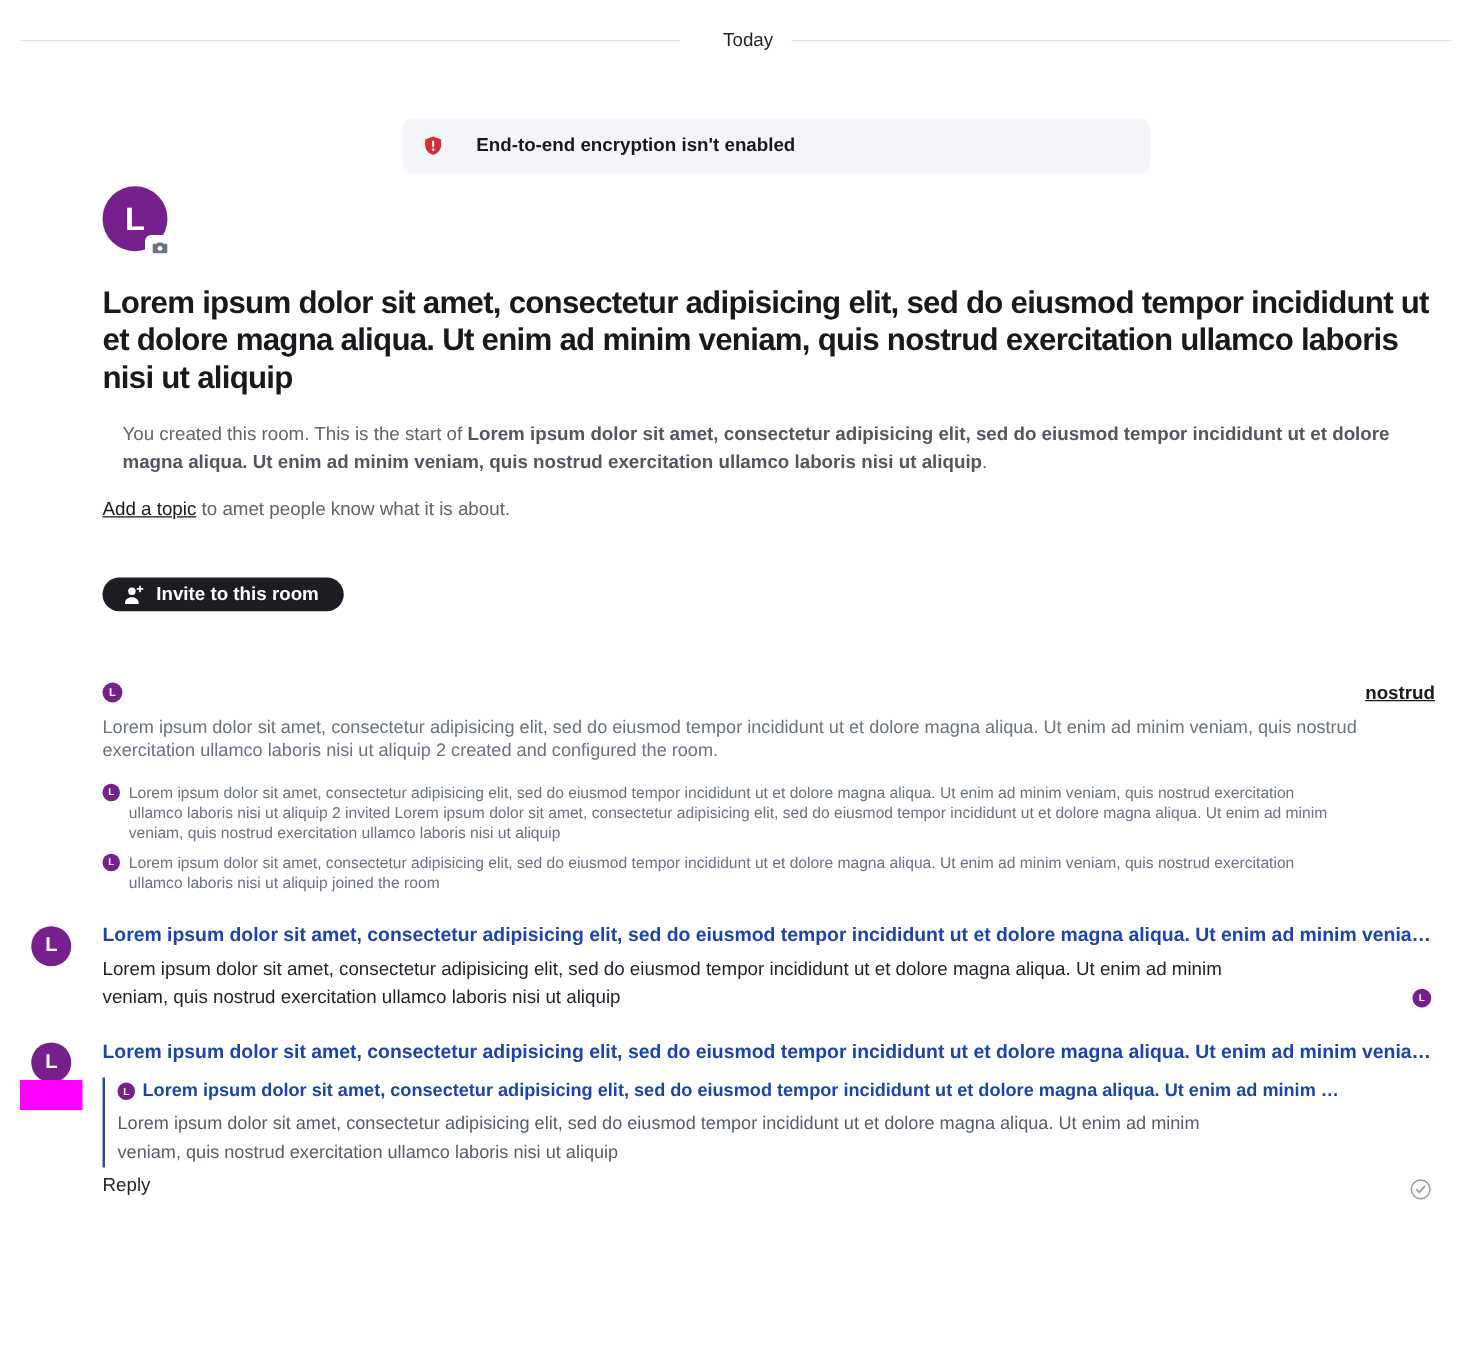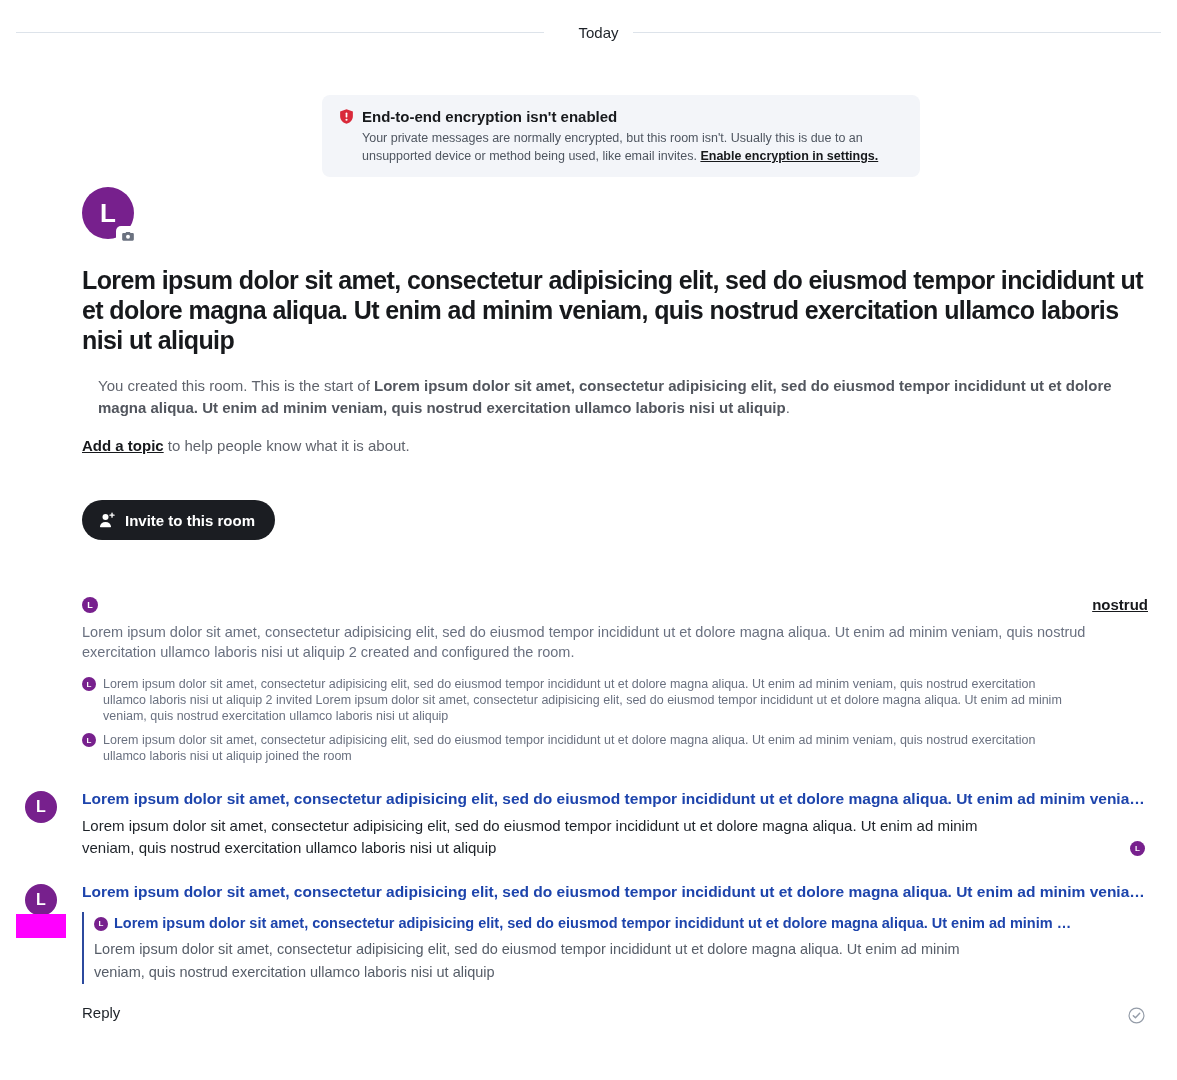--- a/index.html
+++ b/index.html
@@ -19,42 +19,42 @@
   body{
     width:1177px;height:1080px;background:#fff;overflow:hidden;
     font-family:"Liberation Sans",sans-serif;color:var(--text-body);
   }
   
   .date-sep{display:flex;align-items:center;gap:14px;margin:24px 16px 0;}
   .date-sep .line{flex:1;height:1px;background:var(--line-gray);}
   .date-sep .label{font-size:15px;color:var(--text-body);margin-left:20px;}
   
   .banner{margin:54px 0 0 322px;width:598px;background:#f3f5f9;border-radius:8px;
-    padding:12px 16px;display:flex;gap:7px;align-items:flex-start;}
+    padding:12px 16px;display:flex;gap:26px;align-items:flex-start;}
   .banner .shield{flex:none;width:17px;height:17px;margin-top:1px;}
   .banner-title{font-size:15px;font-weight:700;color:var(--text-dark);line-height:20px;}
   .banner-body{font-size:12.5px;line-height:18px;color:#4f5660;margin-top:2px;max-width:540px;}
   .banner-link{font-weight:700;color:var(--text-dark);text-decoration:underline;cursor:pointer;}
   
   .intro{margin:10px 19px 0 82px;}
   .avatar{background:var(--avatar-purple);color:#fff;border-radius:50%;
     display:flex;align-items:center;justify-content:center;font-weight:700;}
   .avatar-wrap{position:relative;width:52px;height:52px;margin-bottom:26px;}
   .avatar-big{width:52px;height:52px;font-size:26px;}
   .camera-badge{position:absolute;right:-6px;bottom:-7px;width:24px;height:20px;background:#fff;
     border-radius:5px;display:flex;align-items:center;justify-content:center;cursor:pointer;}
   .camera-badge svg{width:14px;height:14px;}
   h1.room-name{font-size:25px;line-height:30px;letter-spacing:-0.6px;margin:0 0 20px;
     color:var(--text-dark);max-width:1076px;font-weight:700;}
   .intro-text{font-size:15px;line-height:22px;color:var(--text-gray);margin:16px;max-width:1062px;}
   .intro-text .bold-name{font-weight:700;color:#52565e;}
   .topic-line{font-size:15px;line-height:22px;color:var(--text-gray);margin-top:2px;}
-  .topic-link{font-weight:700;color:var(--text-dark);text-decoration:underline;cursor:pointer;}
+  .topic-link{font-weight:400;color:var(--text-dark);text-decoration:underline;cursor:pointer;}
   .invite-btn{margin-top:28px;display:inline-flex;align-items:center;gap:9px;
-    background:var(--button-dark);color:#fff;border:none;border-radius:24px;height:40px;
+    background:var(--button-dark);color:#fff;border:none;border-radius:24px;height:27px;
     padding:0 20px 0 16px;font-family:inherit;font-size:15px;font-weight:700;cursor:pointer;}
   .invite-btn svg{width:18px;height:18px;}
   
   .summary-block{margin:56px 19px 0 82px;}
   .summary-head{display:flex;justify-content:space-between;align-items:center;}
   .avatar-sm{width:16px;height:16px;font-size:9px;}
   .expand-link{font-size:15px;font-weight:600;color:var(--text-dark);
     text-decoration:underline;cursor:pointer;margin-right:10px;}
   .summary-text{margin-top:10px;font-size:14.5px;line-height:19.5px;color:var(--text-summary);max-width:1038px;}
   .sub-event{display:flex;gap:7px;margin-top:14px;}
@@ -69,57 +69,56 @@
   .msg-body{position:relative;font-size:15px;line-height:22px;color:var(--text-body);
     max-width:915px;margin-top:5px;}
   .read-receipt{position:absolute;right:13px;bottom:3px;width:15px;height:15px;font-size:8px;cursor:pointer;}
   .message-2{margin-top:22px;}
   .magenta-block{position:absolute;left:-66px;top:33px;width:50px;height:24px;background:var(--magenta-block);}
   .reply-quote{border-left:2px solid #2c4a9e;padding-left:10px;margin-top:9px;cursor:pointer;}
   .quote-head{display:flex;align-items:center;gap:6px;max-width:980px;}
   .quote-sender{font-size:14.5px;font-weight:700;color:var(--username-blue);line-height:22px;
     white-space:nowrap;overflow:hidden;text-overflow:ellipsis;min-width:0;}
   .quote-body{font-size:14.5px;line-height:23px;color:#565d68;margin-top:4px;max-width:915px;}
-  .reply-text{margin-top:18px;font-size:15px;line-height:22px;color:var(--text-body);position:relative;}
+  .reply-text{margin-top:4px;font-size:15px;line-height:22px;color:var(--text-body);position:relative;}
   .sent-indicator{position:absolute;right:13px;bottom:0;width:17px;height:17px;}
 </style>
 </head>
 <body>
 
 <div class="date-sep">
   <div class="line"></div>
   <span class="label">Today</span>
   <div class="line"></div>
 </div>
 
 <div class="banner">
   <svg class="shield" viewBox="0 0 24 24">
     <path fill="#d9293a" d="M12 1.8 21 5v6.2c0 5.5-3.8 9.6-9 11-5.2-1.4-9-5.5-9-11V5l9-3.2z"></path>
     <rect x="10.8" y="6.3" width="2.4" height="7.2" rx="1.2" fill="#fff"></rect>
     <circle cx="12" cy="16.6" r="1.5" fill="#fff"></circle>
   </svg>
   <div>
     <div class="banner-title">End-to-end encryption isn't enabled</div>
-    <div class="banner-body"><span>Your private messages are normally encrypted, but this room isn't. Usually this is due to an unsupported device or method being used, like email invites. </span><span class="banner-link">Enable encryption in settings.</span></div>
   </div>
 </div>
 
 <div class="intro">
   <div class="avatar-wrap">
     <div class="avatar avatar-big">L</div>
     <div class="camera-badge">
       <svg viewBox="0 0 24 24">
         <path fill="#6b7280" d="M9 5 7.6 7H4a2 2 0 0 0-2 2v9a2 2 0 0 0 2 2h16a2 2 0 0 0 2-2V9a2 2 0 0 0-2-2h-3.6L15 5H9z"></path>
         <circle cx="12" cy="13.2" r="3.4" fill="#fff"></circle>
       </svg>
     </div>
   </div>
   <h1 class="room-name">Lorem ipsum dolor sit amet, consectetur adipisicing elit, sed do eiusmod tempor incididunt ut et dolore magna aliqua. Ut enim ad minim veniam, quis nostrud exercitation ullamco laboris nisi ut aliquip</h1>
   <p class="intro-text"><span>You created this room.</span><span> This is the start of </span><span class="bold-name">Lorem ipsum dolor sit amet, consectetur adipisicing elit, sed do eiusmod tempor incididunt ut et dolore magna aliqua. Ut enim ad minim veniam, quis nostrud exercitation ullamco laboris nisi ut aliquip</span><span>.</span></p>
-  <p class="topic-line"><span class="topic-link">Add a topic</span><span> to help people know what it is about.</span></p>
+  <p class="topic-line"><span class="topic-link">Add a topic</span><span> to amet people know what it is about.</span></p>
   <button class="invite-btn">
     <svg viewBox="0 0 24 24">
       <circle cx="10" cy="8" r="4" fill="#fff"></circle>
       <path fill="#fff" d="M10 14.5c-4.2 0-7 2.3-7.4 6.2-.05.5.35.8.8.8h13.2c.45 0 .85-.3.8-.8-.4-3.9-3.2-6.2-7.4-6.2z"></path>
       <path d="M18.7 2.8v5.4M16 5.5h5.4" stroke="#fff" stroke-width="1.8" stroke-linecap="round" fill="none"></path>
     </svg>
     <span>Invite to this room</span>
   </button>
 </div>
 

